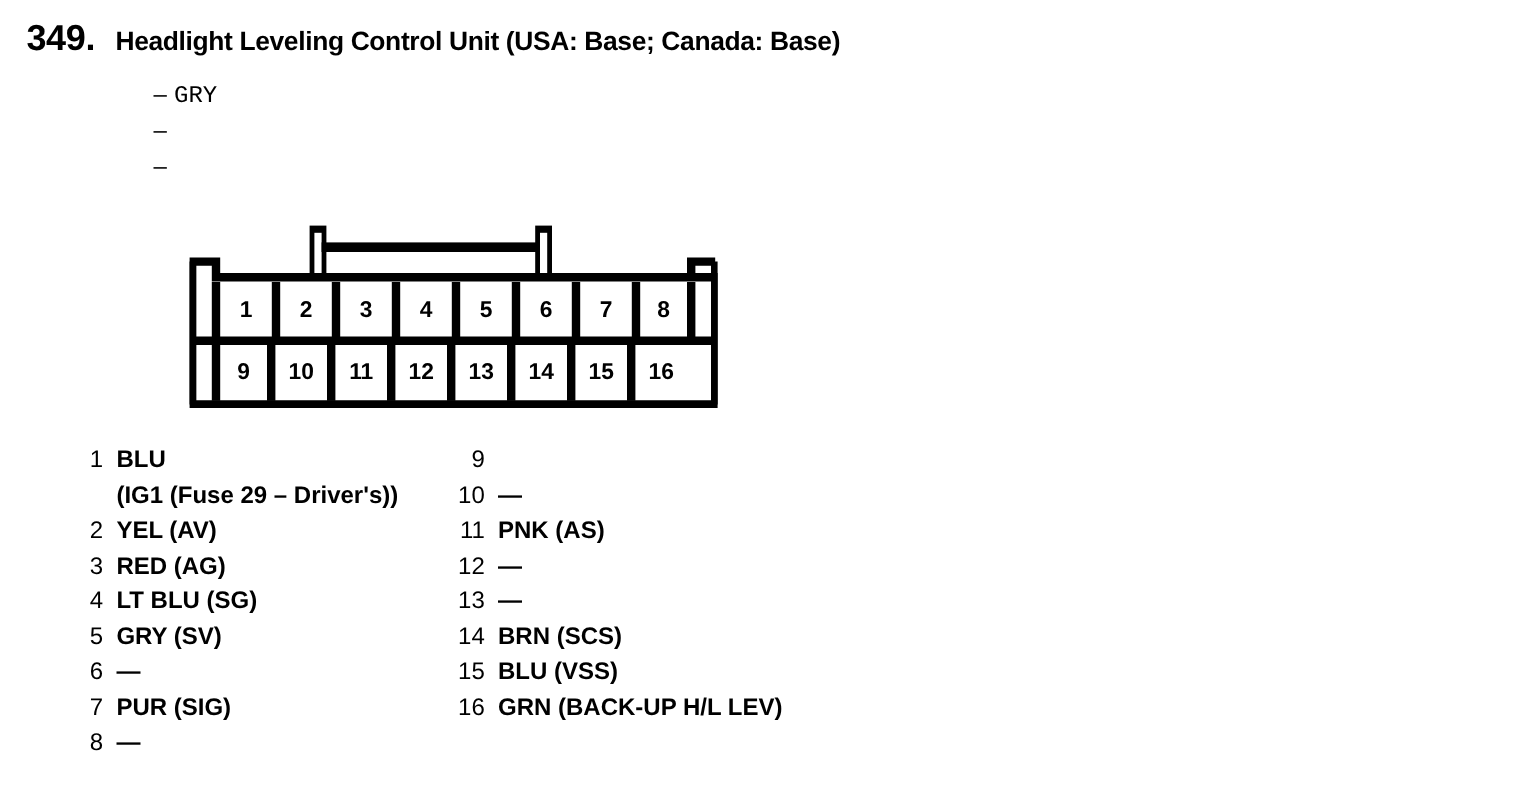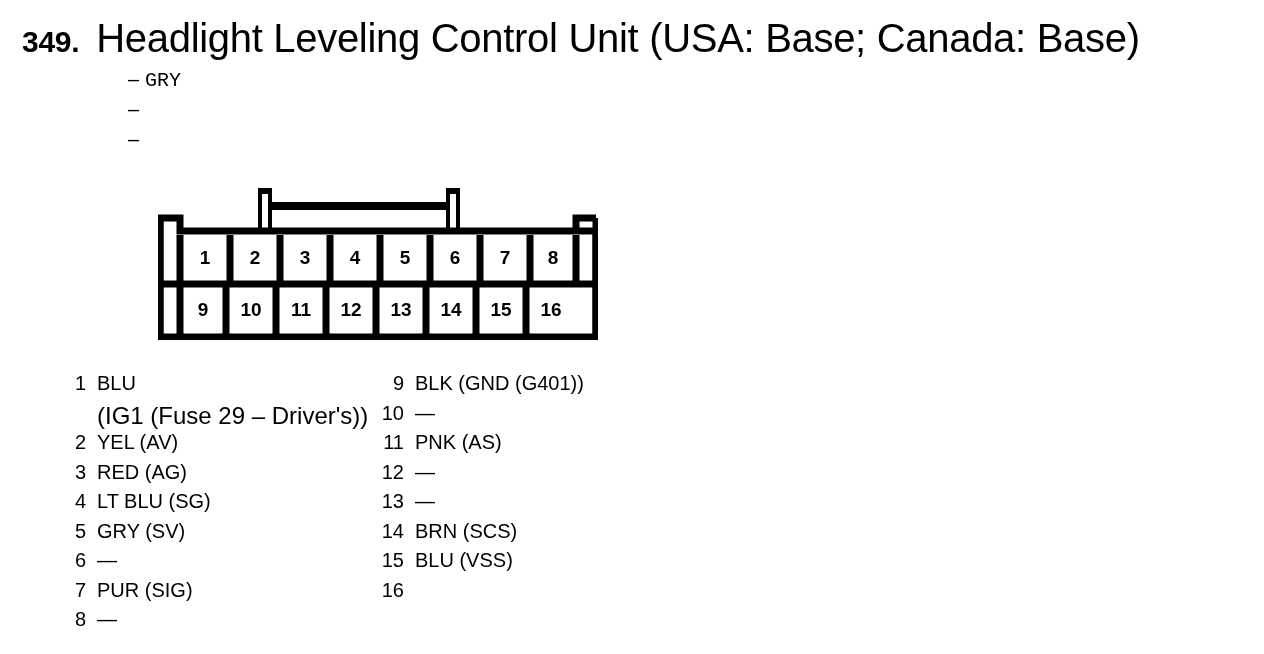--- a/index.html
+++ b/index.html
@@ -26,22 +26,22 @@
     align-items: baseline;
     white-space: nowrap;
   }
   .header-number {
     font-size: 30px;
     font-weight: bold;
     letter-spacing: -0.3px;
     margin-right: 17px;
   }
   .header-title {
-    font-size: 40px;
-    font-weight: normal;
+    font-size: 22px;
+    font-weight: bold;
     letter-spacing: -0.3px;
   }
 
   
   .notes {
     position: absolute;
     left: 128px;
     top: 68px;
     width: 900px;
   }
@@ -105,26 +105,27 @@
   }
 
   .legend-pin {
     width: 26px;
     flex: none;
     text-align: right;
     margin-right: 11px;
   }
   .legend-desc {
     flex: none;
+    font-weight: bold;
   }
   .legend-sub {
     display: flex;
     align-items: baseline;
     height: 29.5px;
-    font-size: 24px;
+    font-size: 20px;
     white-space: nowrap;
   }
   .legend-sub .legend-pin { visibility: hidden; }
 </style>
 </head>
 <body>
 
 <div class="header">
   <span class="header-number">349.</span>
   <span class="header-title">Headlight Leveling Control Unit (USA: Base; Canada: Base)</span>
@@ -246,21 +247,20 @@
     </div>
     <div class="legend-row">
       <span class="legend-pin">8</span>
       <span class="legend-desc">—</span>
     </div>
   </div>
 
   <div class="legend-col right">
     <div class="legend-row">
       <span class="legend-pin">9</span>
-      <span class="legend-desc">BLK (GND (G401))</span>
     </div>
     <div class="legend-row">
       <span class="legend-pin">10</span>
       <span class="legend-desc">—</span>
     </div>
     <div class="legend-row">
       <span class="legend-pin">11</span>
       <span class="legend-desc">PNK (AS)</span>
     </div>
     <div class="legend-row">
@@ -274,16 +274,17 @@
     <div class="legend-row">
       <span class="legend-pin">14</span>
       <span class="legend-desc">BRN (SCS)</span>
     </div>
     <div class="legend-row">
       <span class="legend-pin">15</span>
       <span class="legend-desc">BLU (VSS)</span>
     </div>
     <div class="legend-row">
       <span class="legend-pin">16</span>
+      <span class="legend-desc">GRN (BACK-UP H/L LEV)</span>
     </div>
   </div>
 
 </div>
 
 </body></html>

